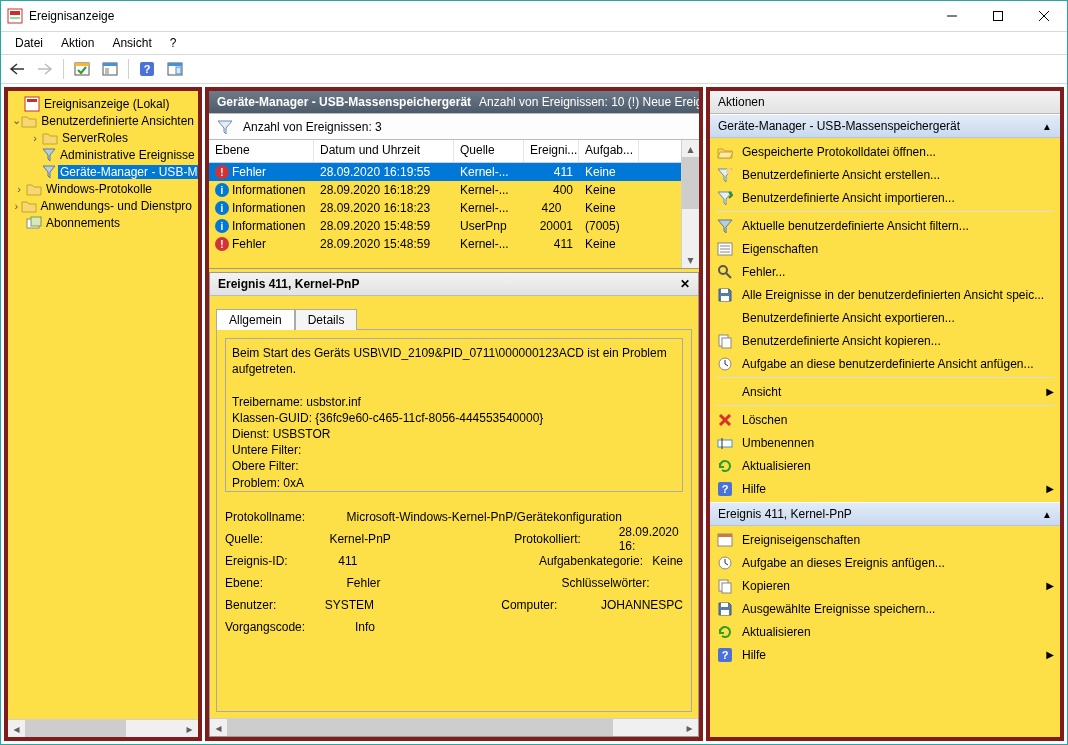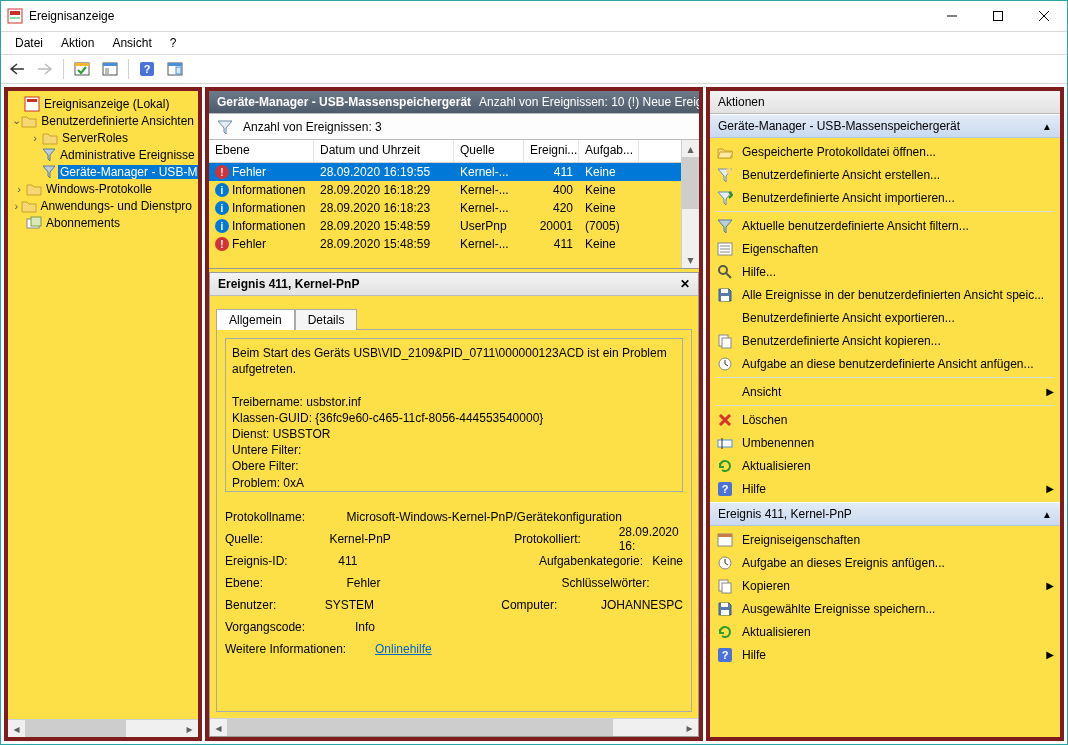--- a/index.html
+++ b/index.html
@@ -277,21 +277,21 @@
                 <div class="cell col-l"><span class="lvl-icon lvl-info">i</span>Informationen</div>
                 <div class="cell col-d">28.09.2020 16:18:29</div>
                 <div class="cell col-s">Kernel-...</div>
                 <div class="cell col-i" style="text-align:right">400</div>
                 <div class="cell col-t">Keine</div>
               </div>
               <div class="row">
                 <div class="cell col-l"><span class="lvl-icon lvl-info">i</span>Informationen</div>
                 <div class="cell col-d">28.09.2020 16:18:23</div>
                 <div class="cell col-s">Kernel-...</div>
-                <div class="cell col-i" style="text-align:right">420</div>
+                <div class="cell col-i" style="text-align:center">420</div>
                 <div class="cell col-t">Keine</div>
               </div>
               <div class="row">
                 <div class="cell col-l"><span class="lvl-icon lvl-info">i</span>Informationen</div>
                 <div class="cell col-d">28.09.2020 15:48:59</div>
                 <div class="cell col-s">UserPnp</div>
                 <div class="cell col-i" style="text-align:right">20001</div>
                 <div class="cell col-t">(7005)</div>
               </div>
               <div class="row">
@@ -358,24 +358,20 @@
             <div class="props-row">
                 <span class="k">Benutzer:</span>
                 <span class="v">SYSTEM</span>
                 <span class="k2">Computer:</span>
                 <span>JOHANNESPC</span>
               </div>
             <div class="props-row">
                 <span class="k">Vorgangscode:</span>
                 <span class="v">Info</span>
               </div>
-            <div class="props-row">
-                <span class="k" style="width:150px">Weitere Informationen:</span>
-                <span class="link">Onlinehilfe</span>
-              </div>
           </div>
         </div>
         <div class="hscroll">
             <div class="arrow">◂</div>
             <div class="track">
               <div class="thumb" style="left:0;width:85%"></div>
             </div>
             <div class="arrow">▸</div>
           </div>
       </div>
@@ -435,21 +431,21 @@
             </span>
             <span class="alabel">Eigenschaften</span>
           </div>
           <div class="r-item">
             <span class="aicon">
               <svg width="16" height="16">
                 <circle cx="6" cy="6" r="4" fill="none" stroke="#555" stroke-width="2"></circle>
                 <line x1="9" y1="9" x2="14" y2="14" stroke="#555" stroke-width="2"></line>
               </svg>
             </span>
-            <span class="alabel">Hilfe...</span>
+            <span class="alabel">Fehler...</span>
           </div>
           <div class="r-item">
             <span class="aicon">
               <svg width="16" height="16">
                 <path d="M2 2 H12 L14 4 V14 H2 Z" fill="#5a7aa8" stroke="#3a5a88"></path>
                 <rect x="4" y="2" width="7" height="4" fill="#fff"></rect>
                 <rect x="4" y="9" width="8" height="5" fill="#fff"></rect>
               </svg>
             </span>
             <span class="alabel">Alle Ereignisse in der benutzerdefinierten Ansicht speic...</span>

